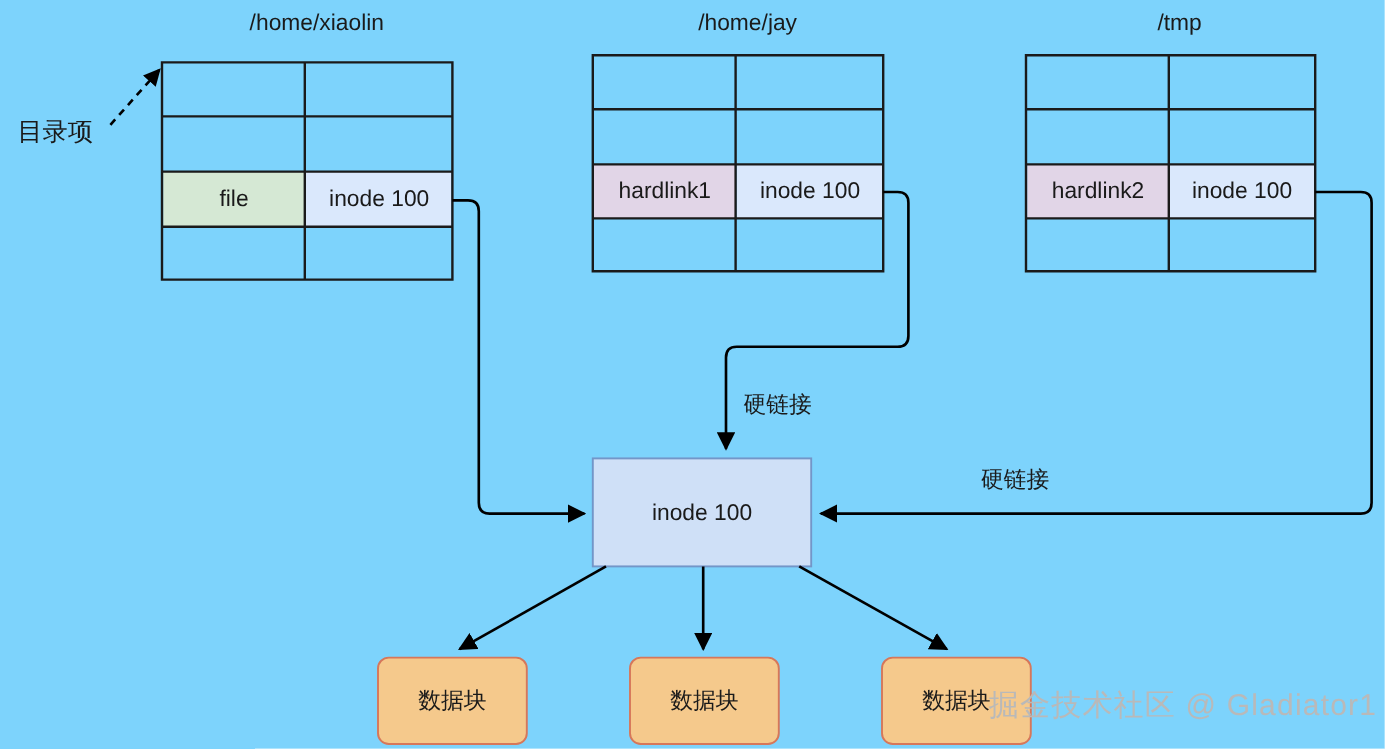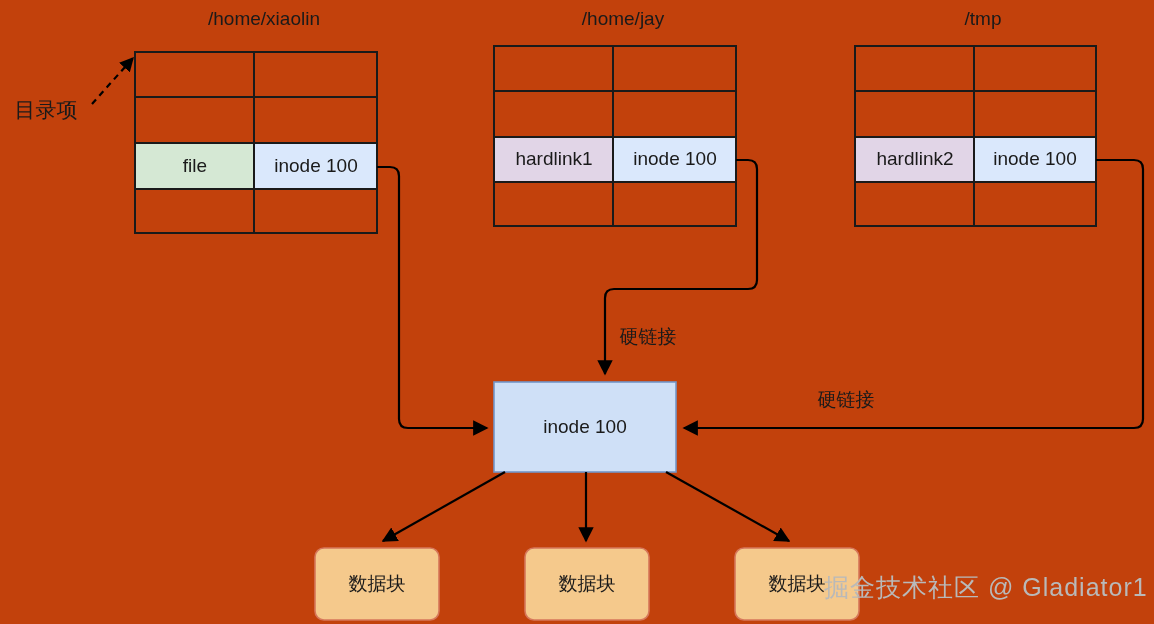--- a/index.html
+++ b/index.html
@@ -4,21 +4,21 @@
 <style>
   html, body {
     margin: 0;
     padding: 0;
     background: #ffffff;
   }
   #diagram-root {
     position: relative;
     width: 1154px;
     height: 624px;
-    background: #c2410c;
+    background: #7dd3fc;
     font-family: "Liberation Sans", "DejaVu Sans", sans-serif;
     overflow: hidden;
   }
   svg.canvas {
     position: absolute;
     left: 0;
     top: 0;
     width: 1154px;
     height: 624px;
   }

